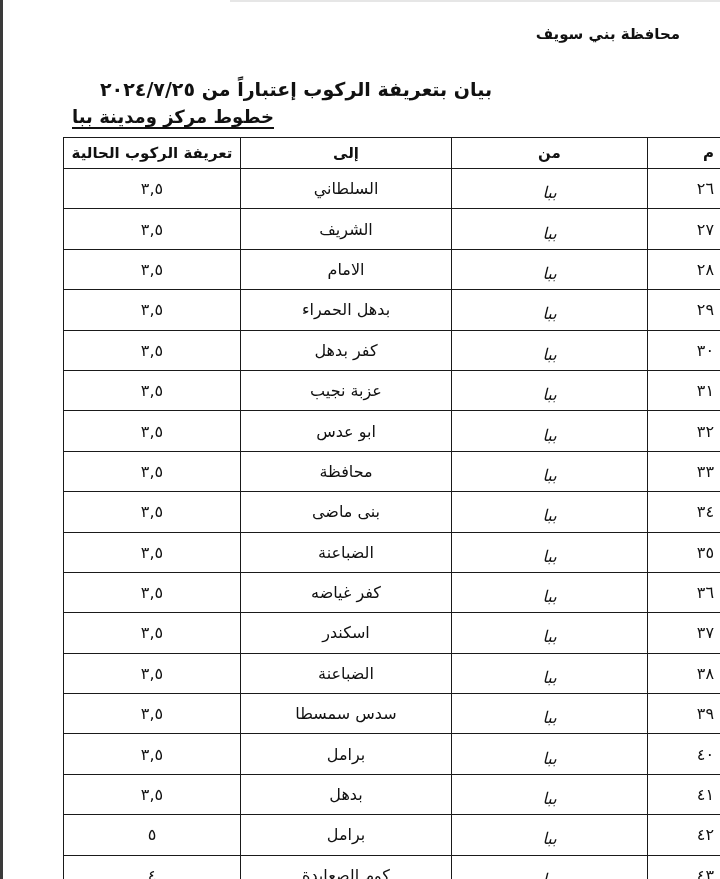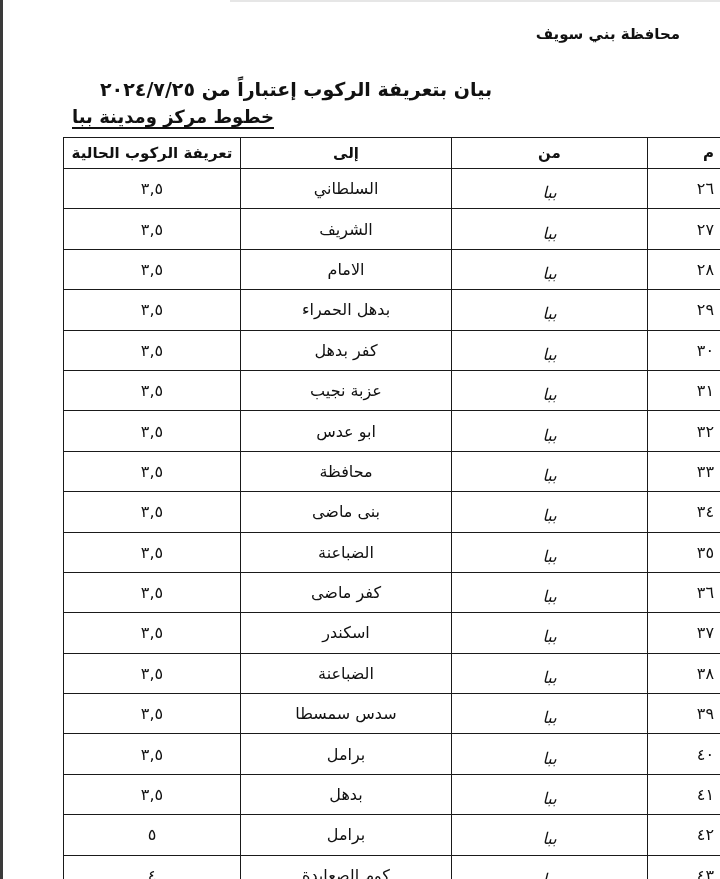--- a/index.html
+++ b/index.html
@@ -193,21 +193,21 @@
       </tr>
       <tr>
         <td class="col-num">٣٥</td>
         <td class="col-from">ببا</td>
         <td class="col-to">الضباعنة</td>
         <td class="col-fare">٣,٥</td>
       </tr>
       <tr>
         <td class="col-num">٣٦</td>
         <td class="col-from">ببا</td>
-        <td class="col-to">كفر ماضى</td>
+        <td class="col-to">كفر غياضه</td>
         <td class="col-fare">٣,٥</td>
       </tr>
       <tr>
         <td class="col-num">٣٧</td>
         <td class="col-from">ببا</td>
         <td class="col-to">اسكندر</td>
         <td class="col-fare">٣,٥</td>
       </tr>
       <tr>
         <td class="col-num">٣٨</td>

